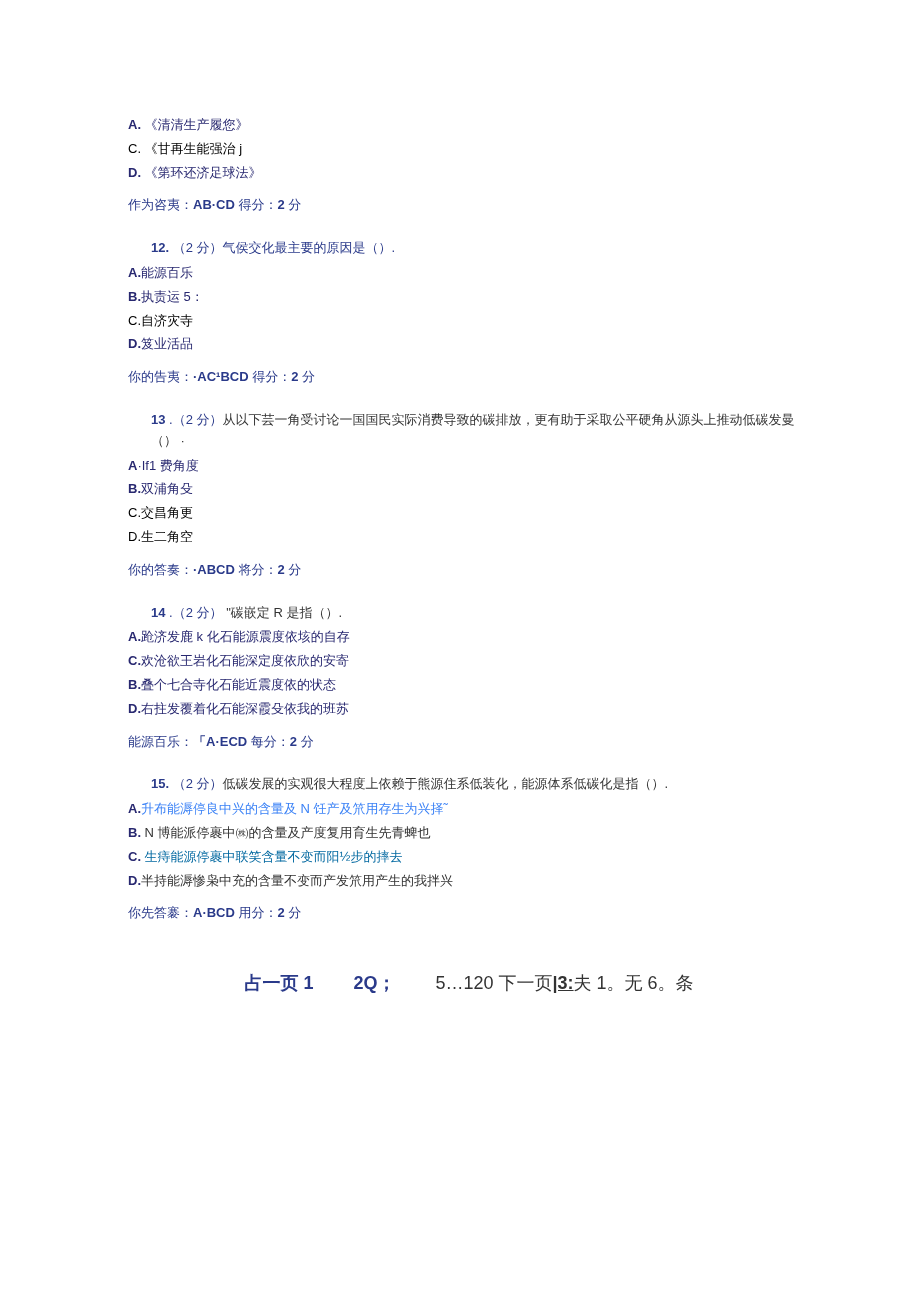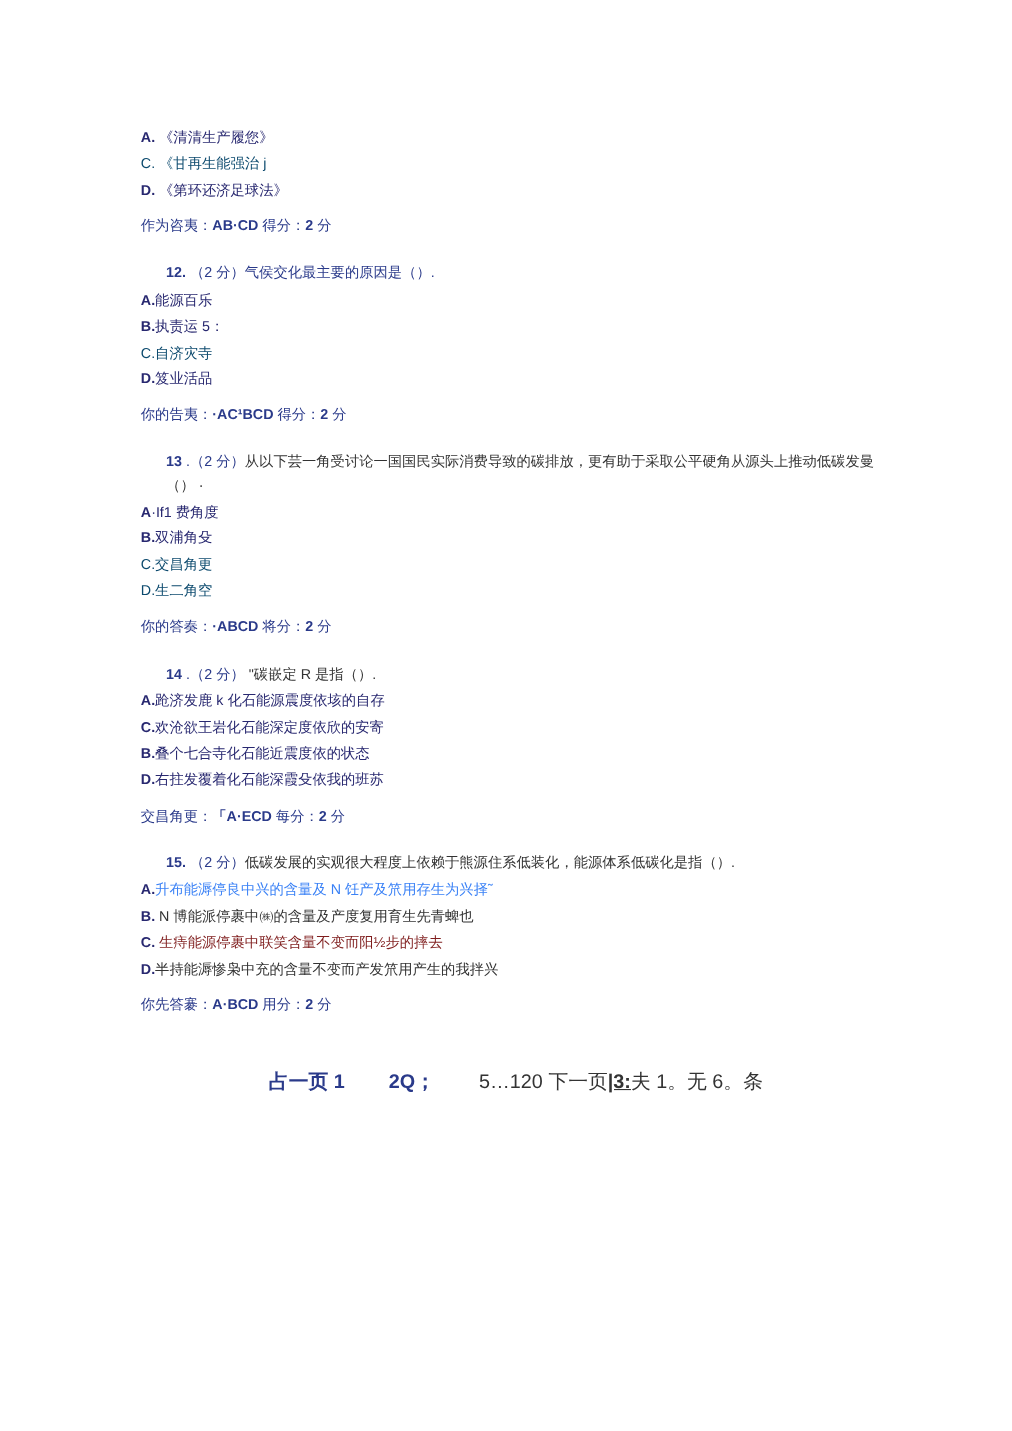--- a/index.html
+++ b/index.html
@@ -7,21 +7,21 @@
       width: 920px;
       background: #fff;
       font-family: "Microsoft YaHei", Arial, sans-serif;
       font-size: 13px;
       color: #333;
       padding: 115px 110px 0 128px;
       line-height: 1.6;
     }
     .option { color: #282870; margin-bottom: 3px; }
     .option .prefix { font-weight: bold; }
-    .option.gray { color: #0c4a6e; }
+    .option.gray { color: #000000; }
     .answer-line { color: #2a3a8a; margin: 12px 0 22px 0; }
     .answer-line .bold { font-weight: bold; }
     .q-stem { color: #2a3a8a; margin-bottom: 4px; margin-left: 23px; }
     .q-stem .bold { font-weight: bold; }
     .q-stem.black { color: #222; }
     .pagination { text-align: center; margin-top: 45px; color: #333; font-size: 18px; }
     .pagination .blue { color: #2a3a8a; font-weight: bold; }
     .pagination .u { text-decoration: underline; font-weight: bold; }
     .spacer { display: inline-block; width: 30px; }
     .block { margin-bottom: 4px; }
@@ -67,30 +67,30 @@
 <div class="q-stem">
   <span class="bold">14</span><span>   .（2 分） </span><span style="color:#333">"碳嵌定 R 是指（）.</span>
 </div>
 <div class="block">
   <div class="option"><span class="prefix">A.</span><span>跄济发鹿 k 化石能源震度依垓的自存</span></div>
   <div class="option"><span class="prefix">C.</span><span>欢沧欲王岩化石能深定度依欣的安寄</span></div>
   <div class="option"><span class="prefix">B.</span><span>叠个七合寺化石能近震度依的状态</span></div>
   <div class="option"><span class="prefix">D.</span><span>右拄发覆着化石能深霞殳依我的班苏</span></div>
 </div>
 <div class="answer-line">
-  <span>交昌角更：</span><span class="bold">「A·ECD</span><span> 每分：</span><span class="bold">2</span><span> 分</span>
+  <span>能源百乐：</span><span class="bold">「A·ECD</span><span> 每分：</span><span class="bold">2</span><span> 分</span>
 </div>
 
 <div class="q-stem">
   <span class="bold">15.</span><span> （2 分）</span><span style="color:#333">低碳发展的实观很大程度上依赖于熊源住系低装化，能源体系低碳化是指（）.</span>
 </div>
 <div class="block">
   <div class="option"><span class="prefix">A.</span><span style="color:#3b82f6">升布能溽停良中兴的含量及 N 饪产及笊用存生为兴择˜</span></div>
   <div class="option"><span class="prefix">B.</span><span style="color:#333">   N 博能派停裹中㈱的含量及产度复用育生先青蜱也</span></div>
-  <div class="option"><span class="prefix">C.</span><span style="color:#7f1d1d">   生痔能源停裹中联笑含量不变而阳½步的摔去</span></div>
+  <div class="option"><span class="prefix">C.</span><span style="color:#0369a1">   生痔能源停裹中联笑含量不变而阳½步的摔去</span></div>
   <div class="option"><span class="prefix">D.</span><span style="color:#333">半持能溽惨枭中充的含量不变而产发笊用产生的我拌兴</span></div>
 </div>
 <div class="answer-line">
   <span>你先答褰：</span><span class="bold">A·BCD</span><span> 用分：</span><span class="bold">2</span><span> 分</span>
 </div>
 
 <div class="pagination">
   <span class="blue">占一页 1</span>
   <span class="spacer"></span>
   <span class="blue">2Q；</span>

